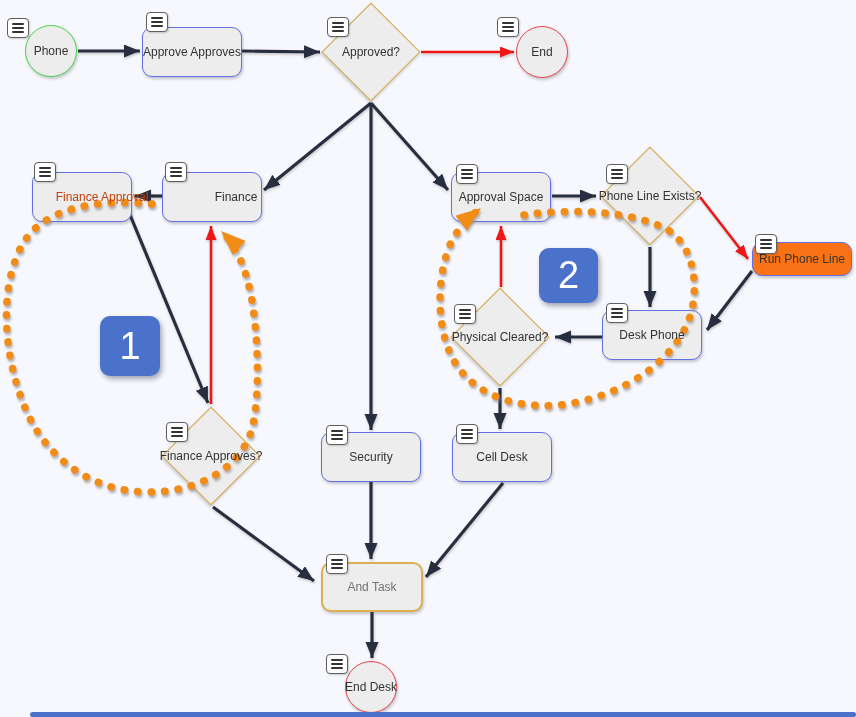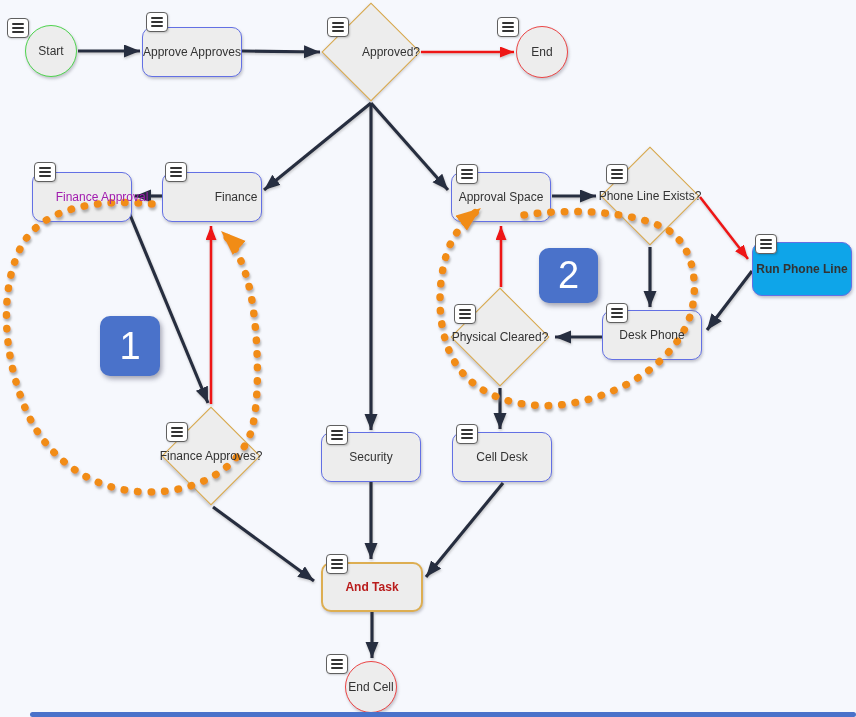--- a/index.html
+++ b/index.html
@@ -70,54 +70,54 @@
         <line x1="602" y1="337" x2="555" y2="337" stroke="#272d3f" stroke-width="3.2" marker-end="url(#ah-black)"></line>
         <line x1="501" y1="287" x2="501" y2="226" stroke="#ee1212" stroke-width="2.6" marker-end="url(#ah-red)"></line>
         <line x1="500" y1="388" x2="500" y2="429" stroke="#272d3f" stroke-width="3.2" marker-end="url(#ah-black)"></line>
         <line x1="371" y1="482" x2="371" y2="559" stroke="#272d3f" stroke-width="3.2" marker-end="url(#ah-black)"></line>
         <line x1="503" y1="483" x2="426" y2="577" stroke="#272d3f" stroke-width="3.2" marker-end="url(#ah-black)"></line>
         <line x1="372" y1="612" x2="372" y2="658" stroke="#272d3f" stroke-width="3.2" marker-end="url(#ah-black)"></line>
       </g>
     </svg>
   <div id="node-layer">
       <div class="node node-circle" style="left: 25px; top: 25px; width: 52px; height: 52px; background: rgb(237, 237, 237); border: 1.5px solid rgb(78, 212, 78);">
-        <span class="node-label" style="color: rgb(51, 51, 51);">Start</span>
+        <span class="node-label" style="color: rgb(51, 51, 51);">Phone</span>
       </div>
       <div class="menu-icon" style="left: 7px; top: 18px; position: absolute;">
         <i style="background: rgb(51, 51, 51);"></i>
         <i style="background: rgb(51, 51, 51);"></i>
         <i style="background: rgb(51, 51, 51);"></i>
       </div>
       <div class="node node-rect" style="left: 142px; top: 27px; width: 100px; height: 50px; background: rgb(237, 237, 237); border: 1.5px solid rgb(99, 112, 228);">
         <span class="node-label" style="color: rgb(51, 51, 51);">Approve Approves</span>
       </div>
       <div class="menu-icon" style="left: 146px; top: 12px; position: absolute;">
         <i style="background: rgb(51, 51, 51);"></i>
         <i style="background: rgb(51, 51, 51);"></i>
         <i style="background: rgb(51, 51, 51);"></i>
       </div>
       <div class="node diamond-wrap" style="left: 321px; top: 2px; width: 100px; height: 100px;">
         <div class="diamond-shape" style="background: rgb(237, 237, 237); border: 1px solid rgb(215, 165, 69);"></div>
-        <span class="node-label" style="color: rgb(51, 51, 51); margin-left: 20px;">Approved?</span>
+        <span class="node-label" style="color: rgb(51, 51, 51);">Approved?</span>
       </div>
       <div class="menu-icon" style="left: 327px; top: 17px; position: absolute;">
         <i style="background: rgb(51, 51, 51);"></i>
         <i style="background: rgb(51, 51, 51);"></i>
         <i style="background: rgb(51, 51, 51);"></i>
       </div>
       <div class="node node-circle" style="left: 516px; top: 26px; width: 52px; height: 52px; background: rgb(237, 237, 237); border: 1.5px solid rgb(236, 69, 69);">
         <span class="node-label" style="color: rgb(51, 51, 51);">End</span>
       </div>
       <div class="menu-icon" style="left: 497px; top: 17px; position: absolute;">
         <i style="background: rgb(51, 51, 51);"></i>
         <i style="background: rgb(51, 51, 51);"></i>
         <i style="background: rgb(51, 51, 51);"></i>
       </div>
       <div class="node node-rect" style="left: 32px; top: 172px; width: 100px; height: 50px; background: rgb(237, 237, 237); border: 1.5px solid rgb(99, 112, 228);">
-        <span class="node-label" style="color: #a21caf; padding-left: 40px;">Finance Approval</span>
+        <span class="node-label" style="color: #c2410c; padding-left: 40px;">Finance Approval</span>
       </div>
       <div class="menu-icon" style="left: 34px; top: 162px; position: absolute;">
         <i style="background: rgb(51, 51, 51);"></i>
         <i style="background: rgb(51, 51, 51);"></i>
         <i style="background: rgb(51, 51, 51);"></i>
       </div>
       <div class="node node-rect" style="left: 162px; top: 172px; width: 100px; height: 50px; background: rgb(237, 237, 237); border: 1.5px solid rgb(99, 112, 228);">
         <span class="node-label" style="color: rgb(51, 51, 51); padding-left: 48px;">Finance</span>
       </div>
       <div class="menu-icon" style="left: 165px; top: 162px; position: absolute;">
@@ -135,21 +135,21 @@
       </div>
       <div class="node diamond-wrap" style="left: 600px; top: 146px; width: 100px; height: 100px;">
         <div class="diamond-shape" style="background: rgb(237, 237, 237); border: 1px solid rgb(215, 165, 69);"></div>
         <span class="node-label" style="color: rgb(51, 51, 51);">Phone Line Exists?</span>
       </div>
       <div class="menu-icon" style="left: 606px; top: 164px; position: absolute;">
         <i style="background: rgb(51, 51, 51);"></i>
         <i style="background: rgb(51, 51, 51);"></i>
         <i style="background: rgb(51, 51, 51);"></i>
       </div>
-      <div class="node node-rect" style="left: 752px; top: 242px; width: 100px; height: 54px; background: #0ea5e9; border: 1.5px solid rgb(99, 112, 228); font-weight: bold;">
+      <div class="node node-rect" style="left: 752px; top: 242px; width: 100px; height: 34px; background: #f97316; border: 1.5px solid rgb(99, 112, 228);">
         <span class="node-label" style="color: rgb(51, 51, 51);">Run Phone Line</span>
       </div>
       <div class="menu-icon" style="left: 755px; top: 234px; position: absolute;">
         <i style="background: rgb(51, 51, 51);"></i>
         <i style="background: rgb(51, 51, 51);"></i>
         <i style="background: rgb(51, 51, 51);"></i>
       </div>
       <div class="node node-rect" style="left: 602px; top: 310px; width: 100px; height: 50px; background: rgb(237, 237, 237); border: 1.5px solid rgb(99, 112, 228);">
         <span class="node-label" style="color: rgb(51, 51, 51);">Desk Phone</span>
       </div>
@@ -186,29 +186,29 @@
       </div>
       <div class="node node-rect" style="left: 452px; top: 432px; width: 100px; height: 50px; background: rgb(237, 237, 237); border: 1.5px solid rgb(99, 112, 228);">
         <span class="node-label" style="color: rgb(51, 51, 51);">Cell Desk</span>
       </div>
       <div class="menu-icon" style="left: 456px; top: 424px; position: absolute;">
         <i style="background: rgb(51, 51, 51);"></i>
         <i style="background: rgb(51, 51, 51);"></i>
         <i style="background: rgb(51, 51, 51);"></i>
       </div>
       <div class="node node-rect" style="left: 321px; top: 562px; width: 102px; height: 50px; background: rgb(237, 237, 237); border: 2px solid rgb(221, 174, 82);">
-        <span class="node-label" style="color: #b91c1c; font-weight: bold;">And Task</span>
+        <span class="node-label" style="color: #737373;">And Task</span>
       </div>
       <div class="menu-icon" style="left: 326px; top: 554px; position: absolute;">
         <i style="background: rgb(51, 51, 51);"></i>
         <i style="background: rgb(51, 51, 51);"></i>
         <i style="background: rgb(51, 51, 51);"></i>
       </div>
       <div class="node node-circle" style="left: 345px; top: 661px; width: 52px; height: 52px; background: rgb(237, 237, 237); border: 1.5px solid rgb(236, 69, 69);">
-        <span class="node-label" style="color: rgb(51, 51, 51);">End Cell</span>
+        <span class="node-label" style="color: rgb(51, 51, 51);">End Desk</span>
       </div>
       <div class="menu-icon" style="left: 326px; top: 654px; position: absolute;">
         <i style="background: rgb(51, 51, 51);"></i>
         <i style="background: rgb(51, 51, 51);"></i>
         <i style="background: rgb(51, 51, 51);"></i>
       </div>
       <div class="badge" style="left: 100px; top: 316px; width: 60px; height: 60px; background: rgb(74, 114, 202);">1</div>
       <div class="badge" style="left: 539px; top: 248px; width: 59px; height: 55px; background: rgb(74, 114, 202);">2</div>
     </div>
   <svg class="layer" id="loop-layer" width="856" height="717">

